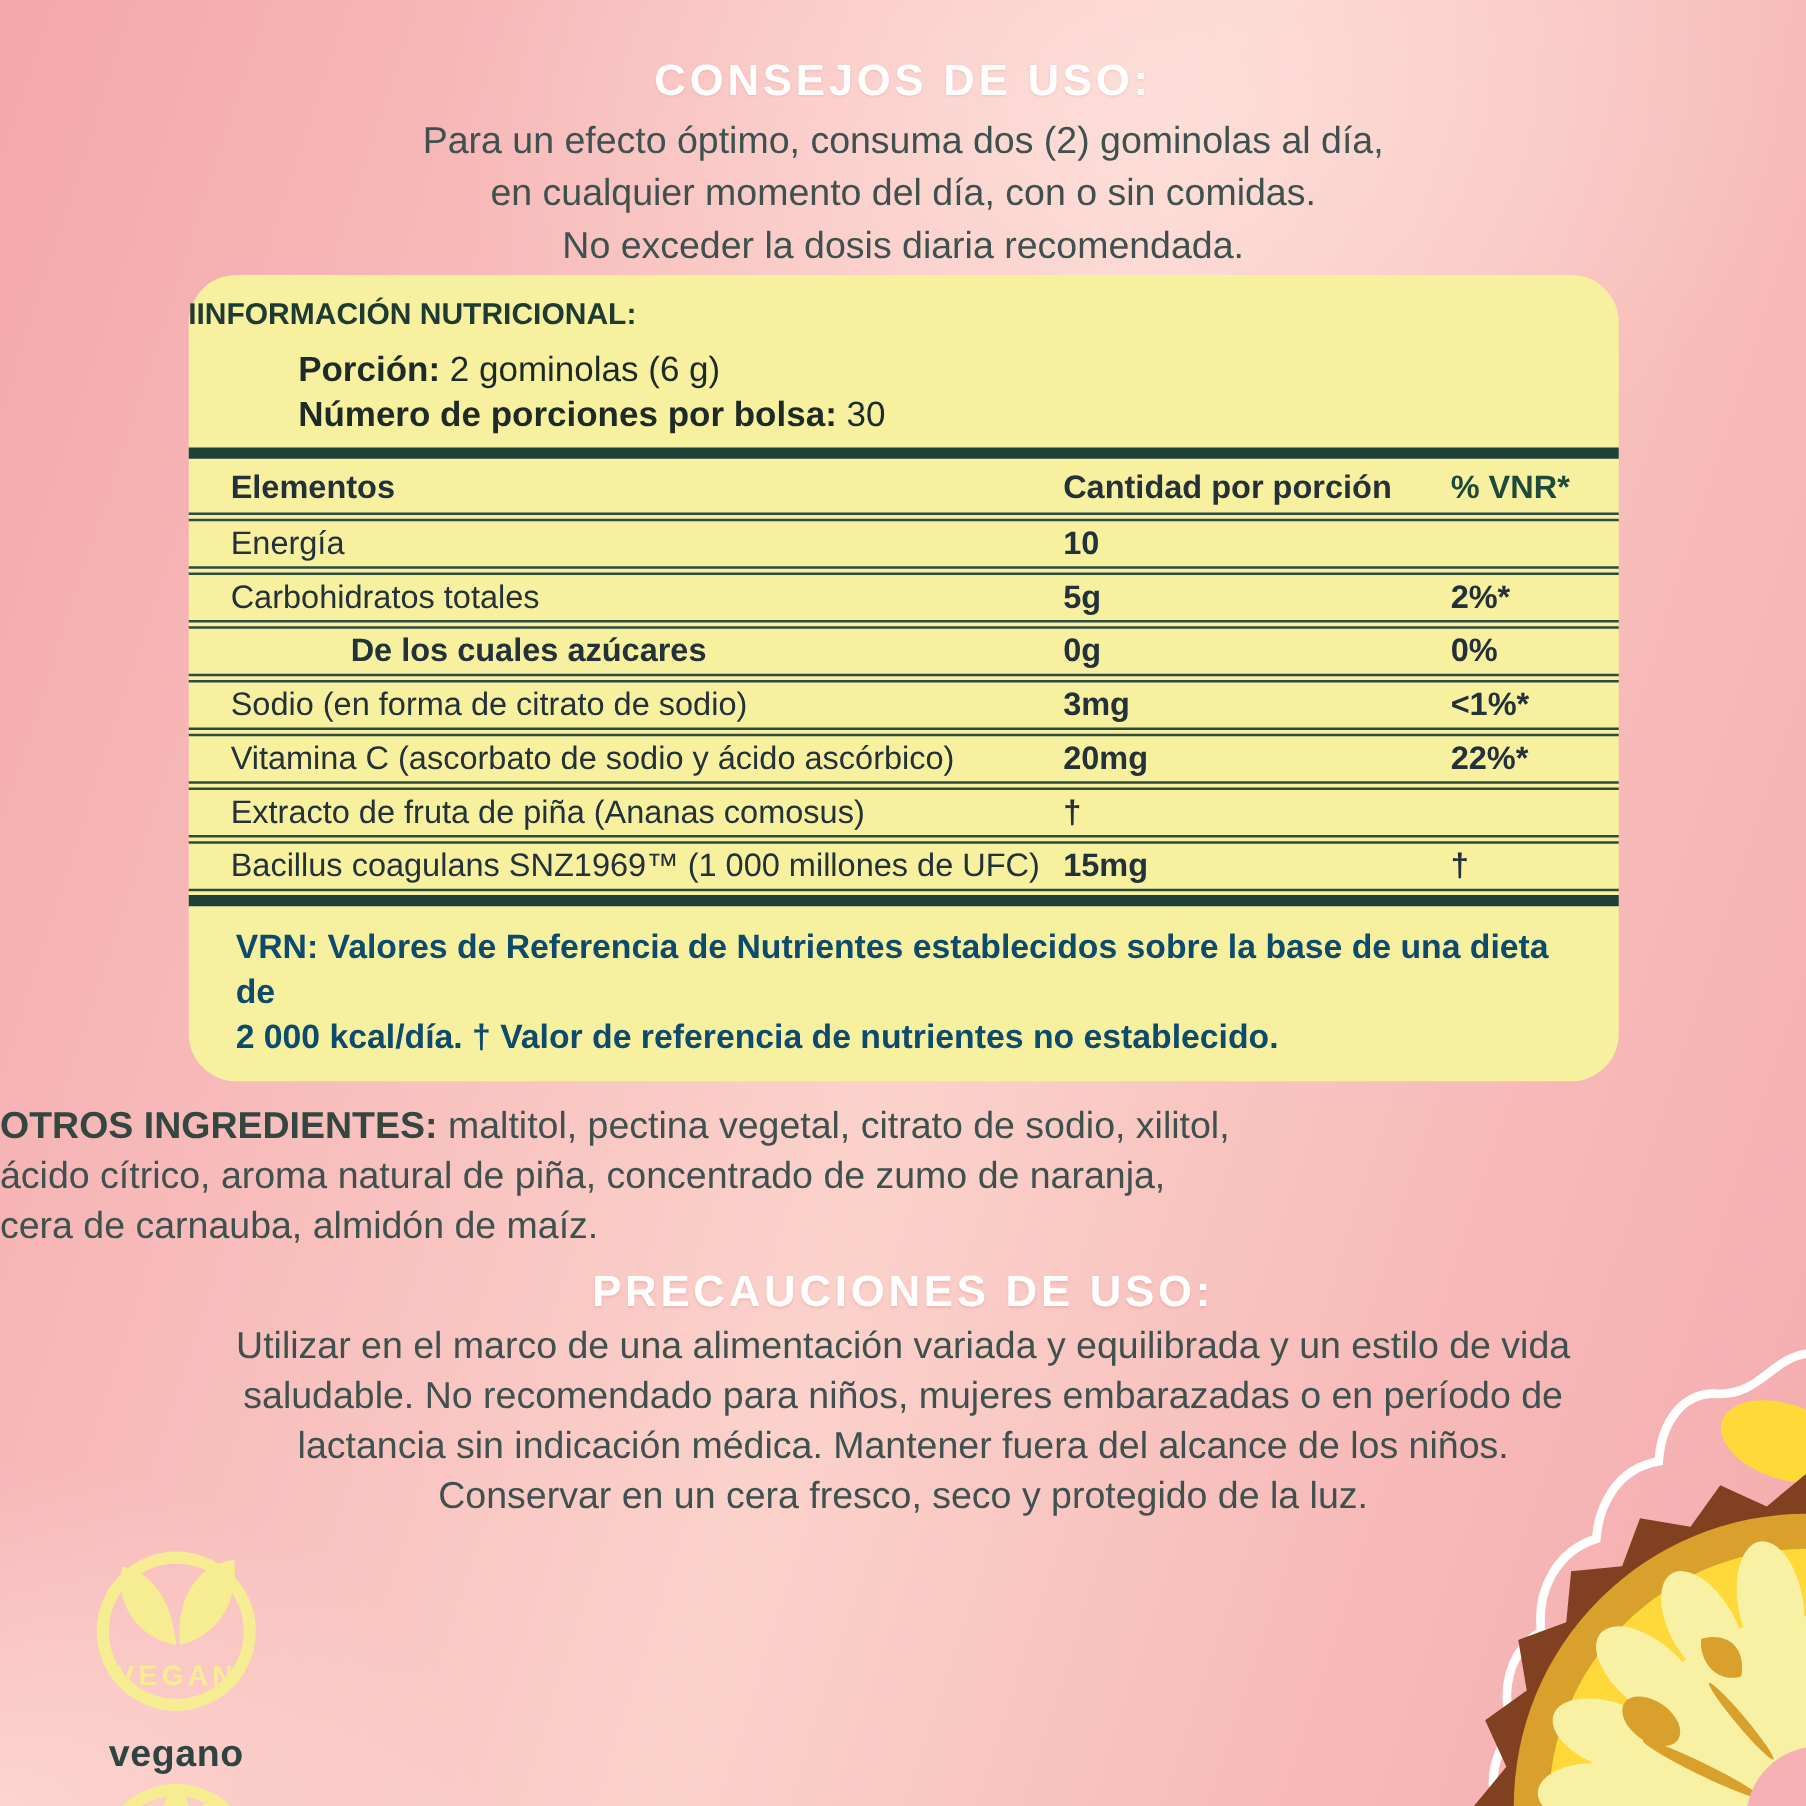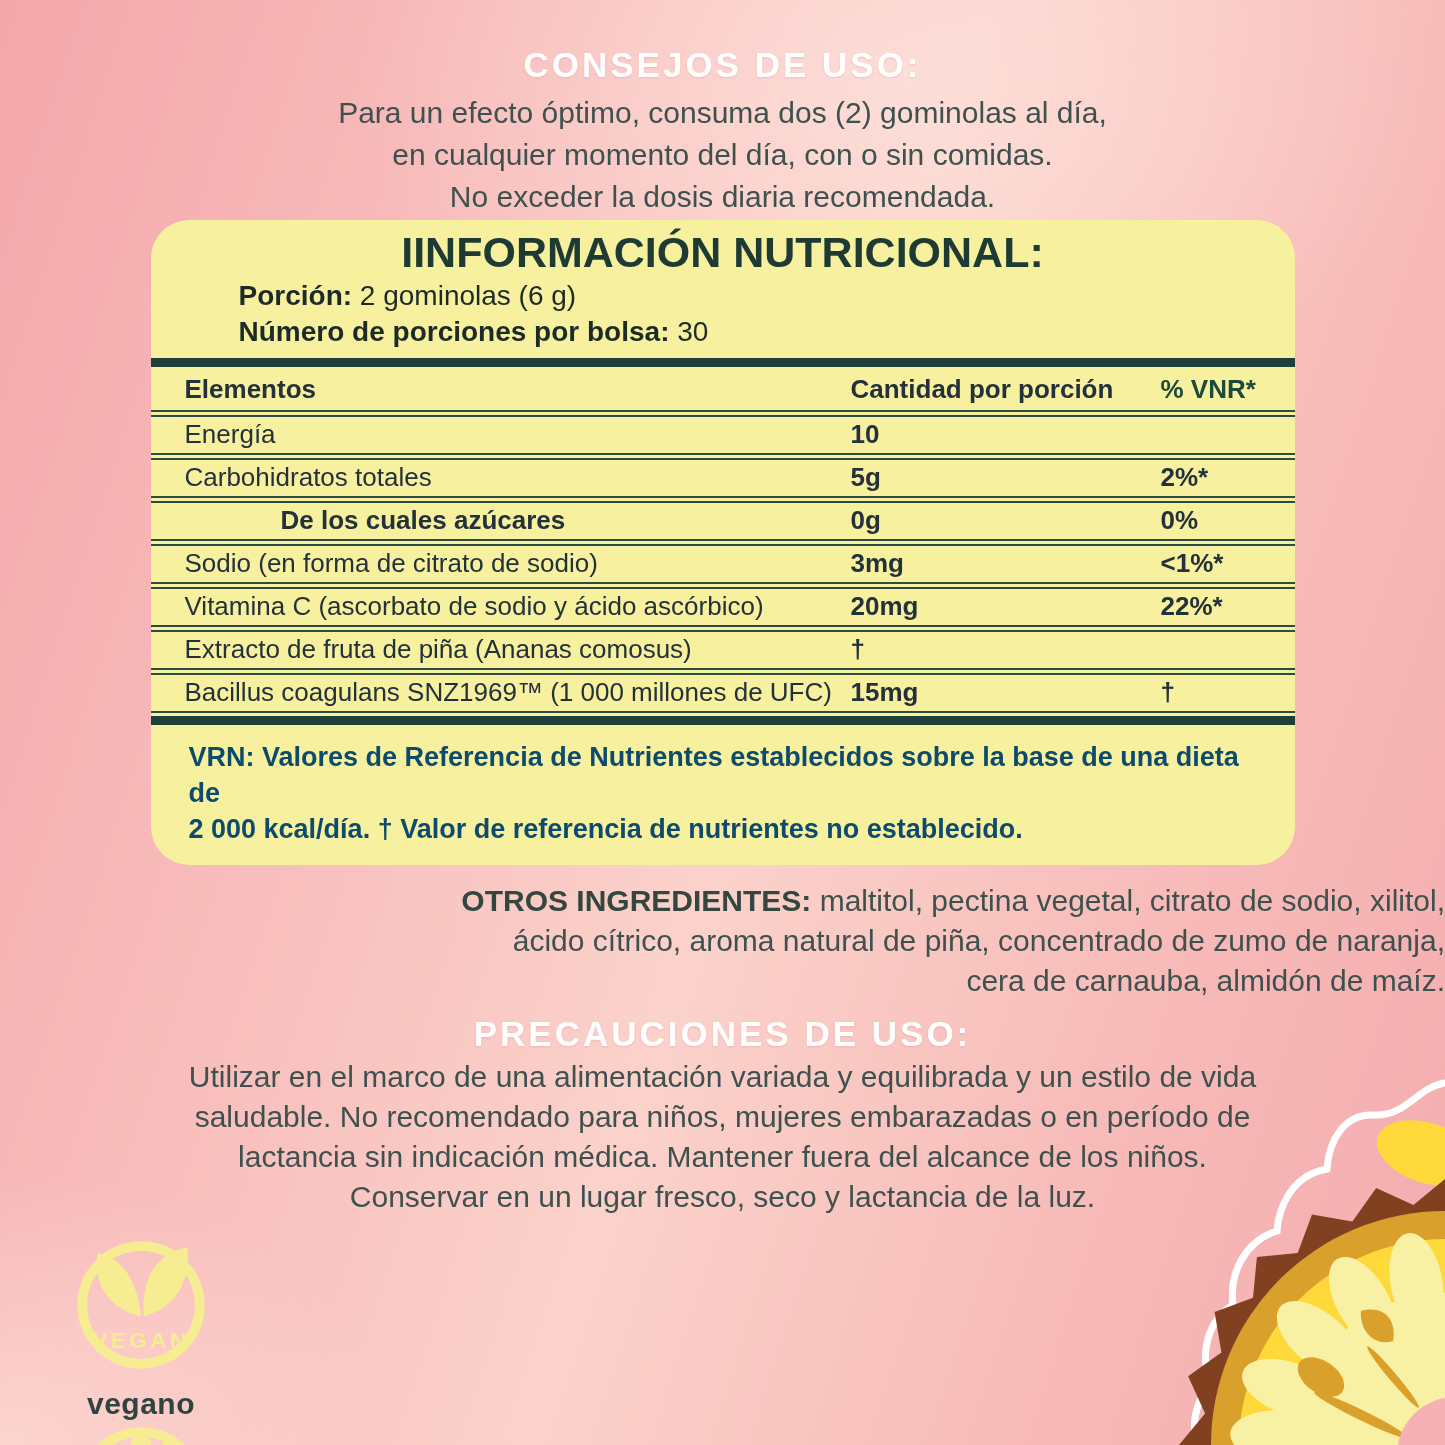--- a/index.html
+++ b/index.html
@@ -23,21 +23,21 @@
     line-height:42px; text-shadow:0 1px 2px rgba(210,120,120,.25);
   }
   .top-lines{ margin-top:6px; font-size:30px; line-height:42px; color:#3e514e; }
 
   
   .panel{
     width:1144px; margin:2px auto 0; background:#f7f09e;
     border-radius:38px; padding:12px 0 18px;
   }
   .panel-title{
-    text-align:center; font-size:43px; font-weight:700; color:#1d3a33;
+    text-align:left; font-size:24px; font-weight:700; color:#1d3a33;
     line-height:40px;
   }
   .serving-block{ margin:6px 0 8px 88px; font-size:28px; line-height:36px; color:#1d2b28;}
   .serving-block b{ font-weight:800; }
 
   .ntable{ width:100%; font-size:26px; color:#22313a; }
   .thick-bar{ height:9px; background:#1f4038; }
   .t-grid{ display:grid; grid-template-columns:700px 310px 1fr; align-items:center; }
   .t-head{ padding:7px 0 5px; font-weight:700; }
   .t-head .c3{ color:#1e4a3e; }
@@ -46,21 +46,21 @@
   .c2{ font-weight:700; }
   .c3{ font-weight:700; }
   .t-row{ border-top:2px solid #2b4b43; border-bottom:2px solid #2b4b43;
           margin-top:3px; padding:2px 0 3px; min-height:33px; }
   .t-head{ border-bottom:2px solid #2b4b43; }
   .t-rows .t-row:last-child{ margin-bottom:3px; }
 
   .vrn{ margin:14px 38px 0; font-size:27px; font-weight:700; color:#0c4a6e; line-height:36px; }
 
   
-  .otros{ margin-top:16px; text-align:right; font-size:30px; line-height:40px; color:#3e514e; }
+  .otros{ margin-top:16px; text-align:left; font-size:30px; line-height:40px; color:#3e514e; }
   .otros b{ font-weight:800; color:#33463f; }
   .prec-title{ margin-top:12px; text-align:center; }
   .prec-lines{ margin-top:2px; text-align:center; font-size:30px; line-height:40px; color:#3e514e; }
 
   
   .badges{ margin-top:18px; display:flex; justify-content:center;flex-direction:column; }
   .badge{ width:282px; display:flex; flex-direction:column; align-items:center; }
   .badge svg{ width:140px; height:140px; display:block; }
   .badge-label{ margin-top:12px; font-size:30px; font-weight:700; color:#2f4441; letter-spacing:.5px; }
 
@@ -160,21 +160,21 @@
     </div>
     <div>ácido cítrico, aroma natural de piña, concentrado de zumo de naranja,</div>
     <div>cera de carnauba, almidón de maíz.</div>
   </div>
 
   <div class="prec-title h-white">PRECAUCIONES DE USO:</div>
   <div class="prec-lines">
     <div>Utilizar en el marco de una alimentación variada y equilibrada y un estilo de vida</div>
     <div>saludable. No recomendado para niños, mujeres embarazadas o en período de</div>
     <div>lactancia sin indicación médica. Mantener fuera del alcance de los niños.</div>
-    <div>Conservar en un lugar fresco, seco y lactancia de la luz.</div>
+    <div>Conservar en un cera fresco, seco y protegido de la luz.</div>
   </div>
 
   <div class="badges">
 
     <div class="badge">
       <svg viewBox="0 0 100 100">
         <circle cx="50" cy="50" r="42" fill="none" stroke="#f6ec92" stroke-width="7"></circle>
         <path d="M52,58 C50,34 59,13 83,9 C86,32 75,52 52,58 Z" fill="#f6ec92"></path>
         <path d="M50,58 C48,38 40,17 19,13 C15,36 29,54 50,58 Z" fill="#f6ec92"></path>
         <text x="50" y="81" text-anchor="middle" font-size="16" font-weight="700" letter-spacing="2.5" fill="#f6ec92">VEGAN</text>

